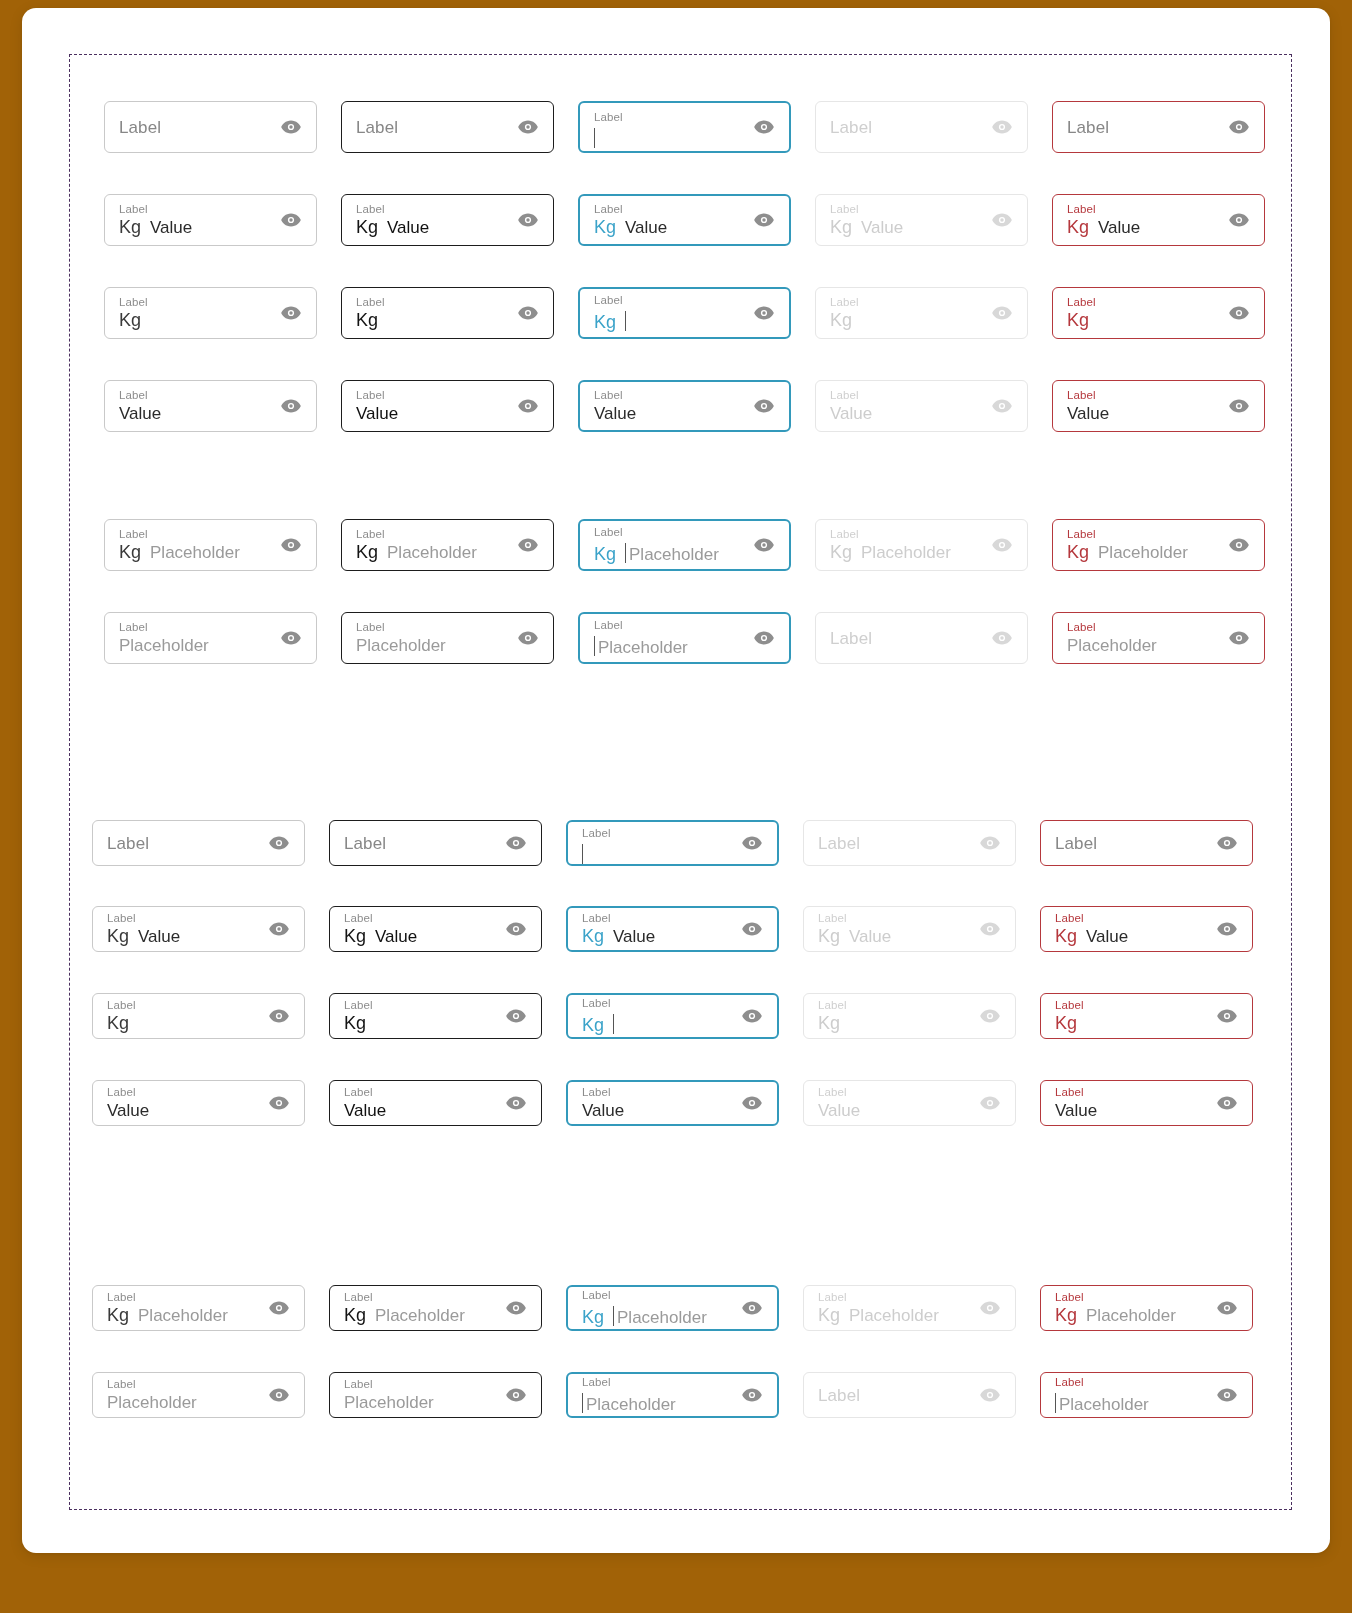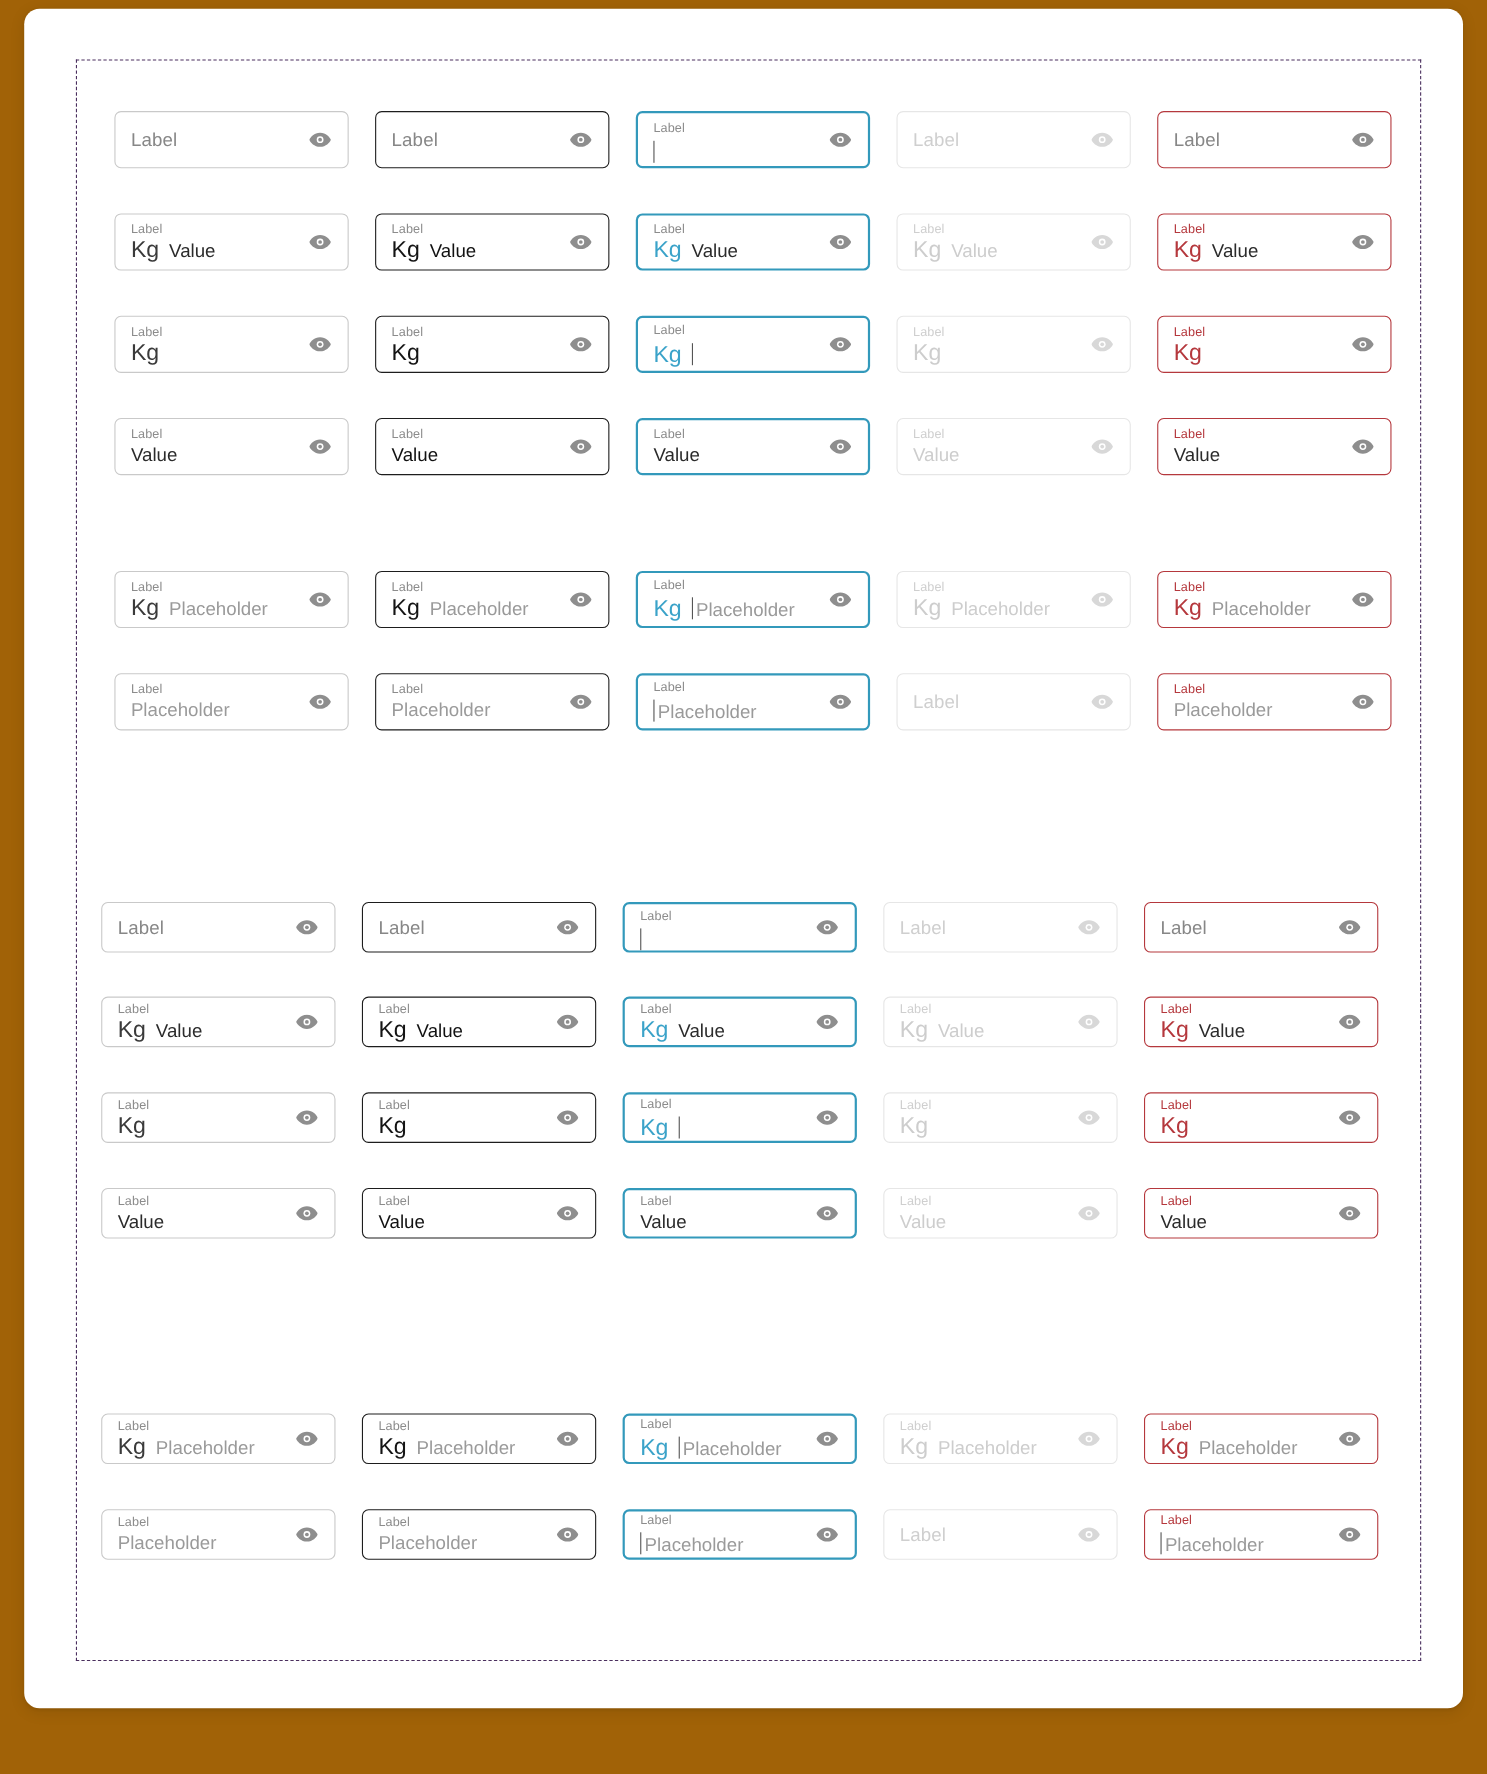--- a/index.html
+++ b/index.html
@@ -76,21 +76,21 @@
 
   .fld-line {
     display: flex;
     align-items: baseline;
     gap: 9px;
     white-space: nowrap;
     margin-top: 1px;
   }
 
   .fld-prefix {
-    font-size: 21px;
+    font-size: 18px;
     line-height: 21px;
     color: #3a3a3a;
   }
 
   .fld-value {
     font-size: 17px;
     line-height: 21px;
     color: #2b2b2b;
   }
 

